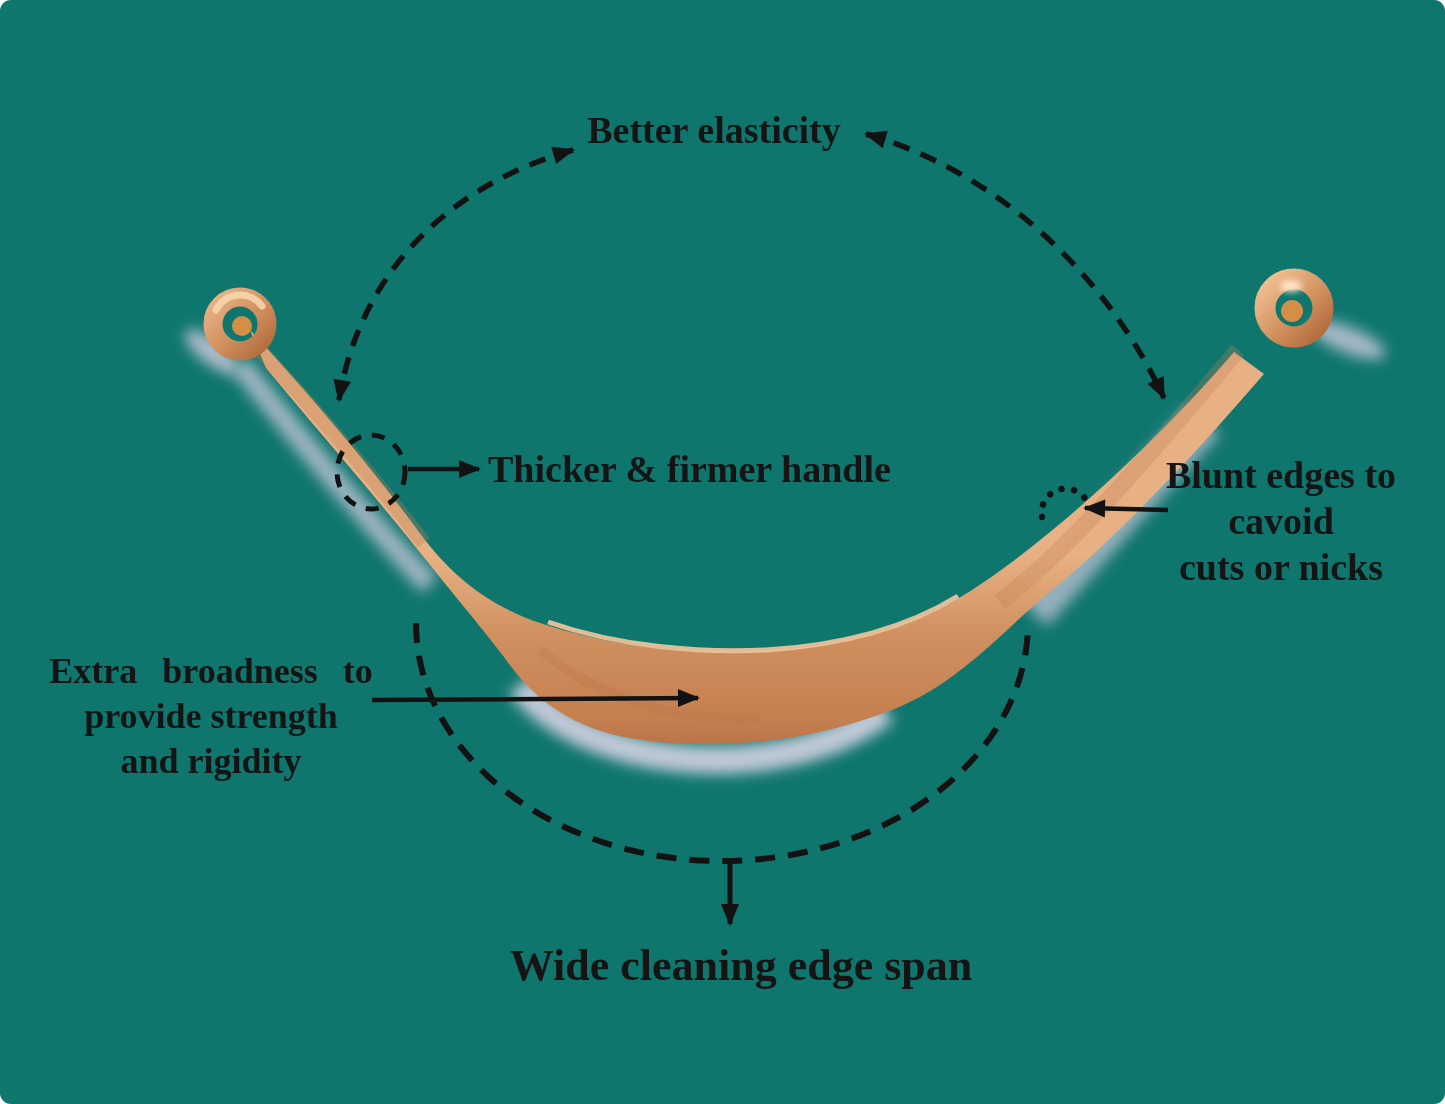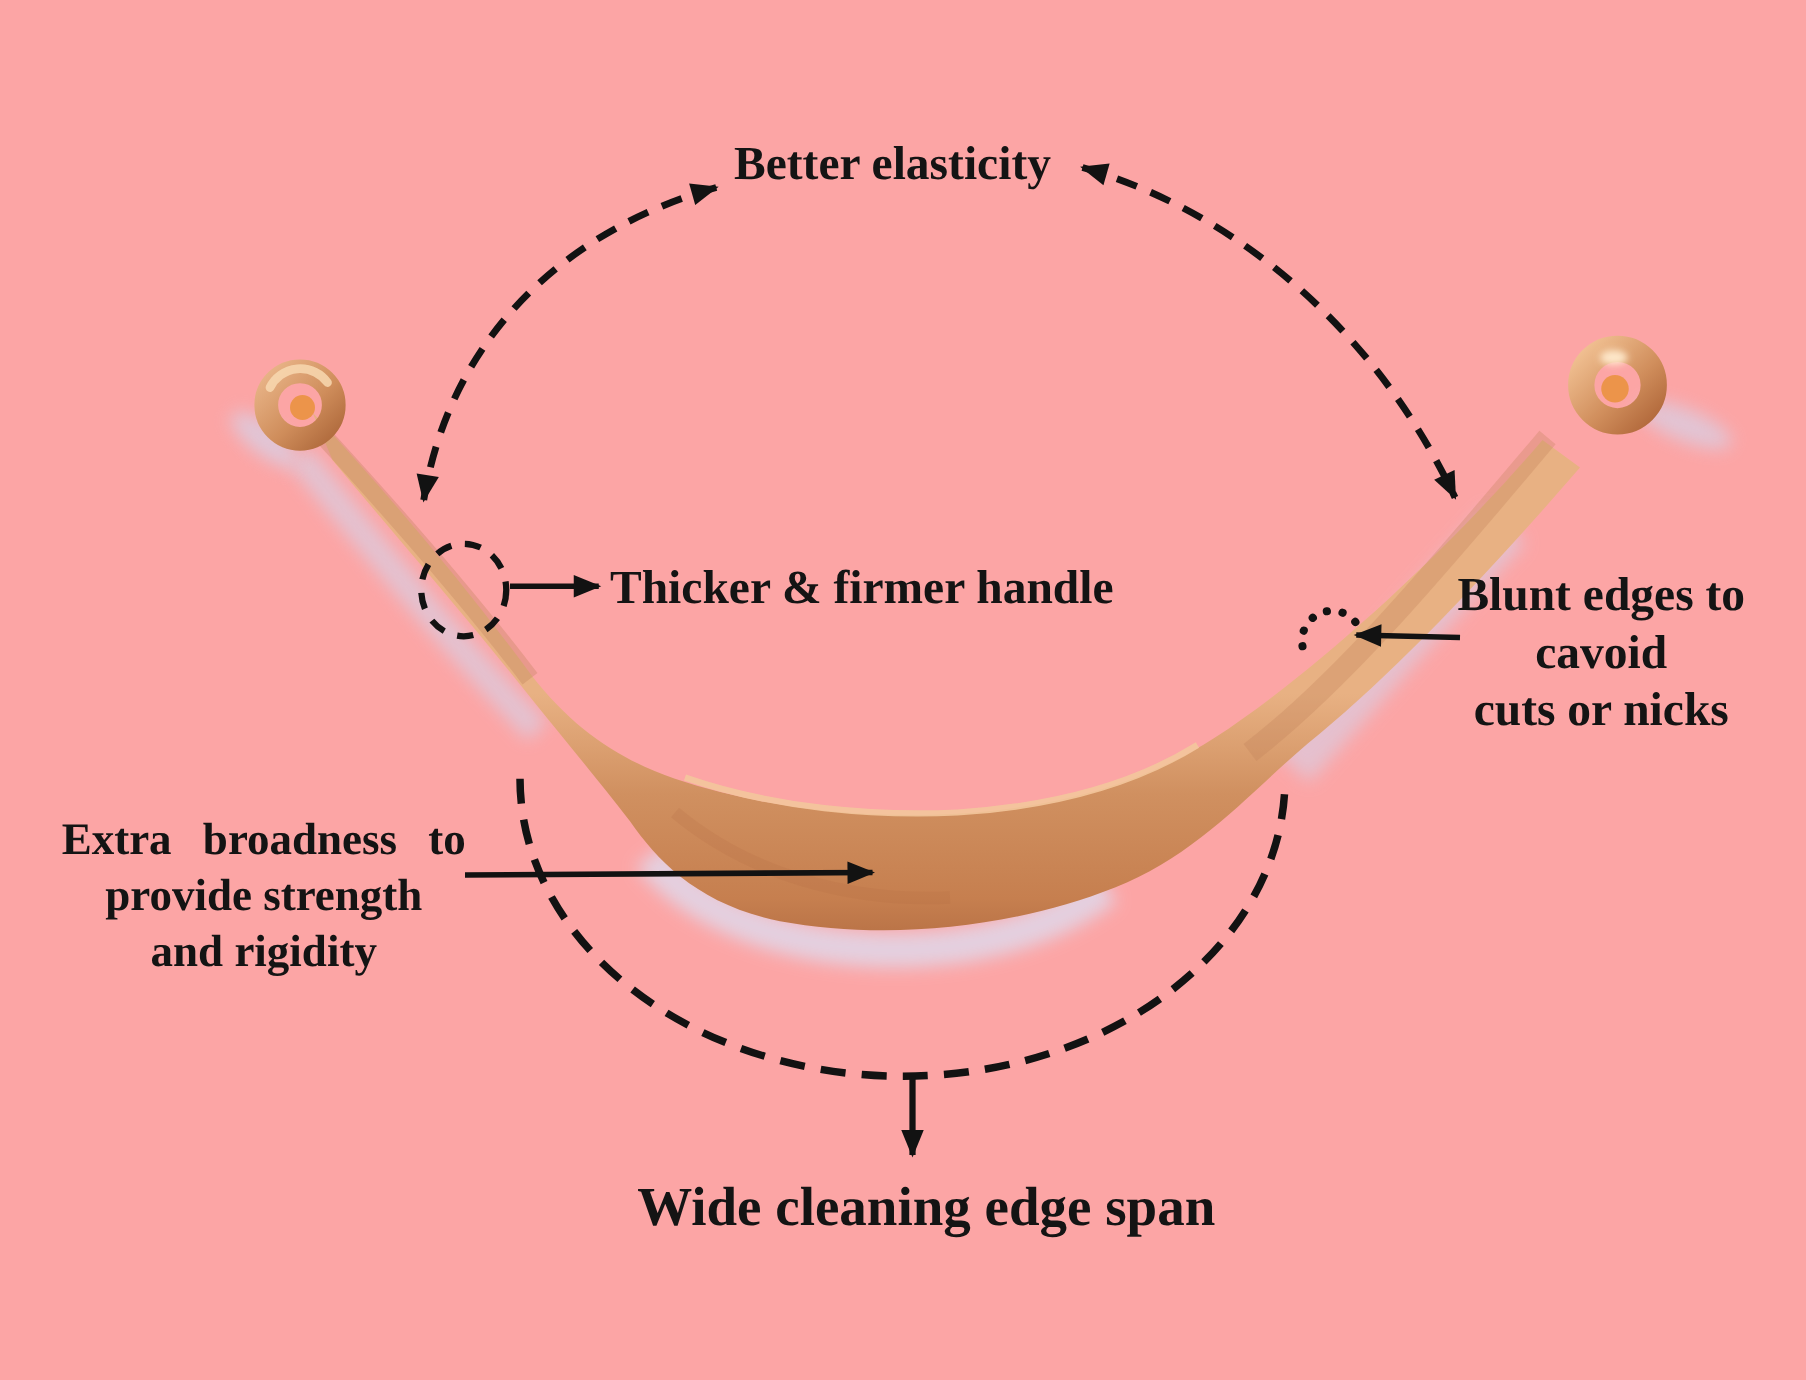--- a/index.html
+++ b/index.html
@@ -1,17 +1,17 @@
 <!DOCTYPE html>
 <html><head>
 <meta charset="utf-8">
 <style>
   html,body{margin:0;padding:0;background:#ffffff;}
-  .stage{position:relative;width:1445px;height:1104px;background:#fca5a5;overflow:hidden;
-         font-family:"Liberation Serif","DejaVu Serif",serif;}
+  .stage{position:relative;width:1445px;height:1104px;background:#0f766e;overflow:hidden;
+         font-family:"Liberation Serif","DejaVu Serif",serif;border-radius:11px;}
   svg{display:block;width:1445px;height:1104px;}
   text{font-family:"Liberation Serif","DejaVu Serif",serif;font-weight:700;}
 </style>
 </head>
 <body>
 
 <div class="stage">
 <svg viewBox="0 0 1445 1104">
   <defs>
     <linearGradient id="bandGrad" gradientUnits="userSpaceOnUse" x1="0" y1="555" x2="0" y2="765">

